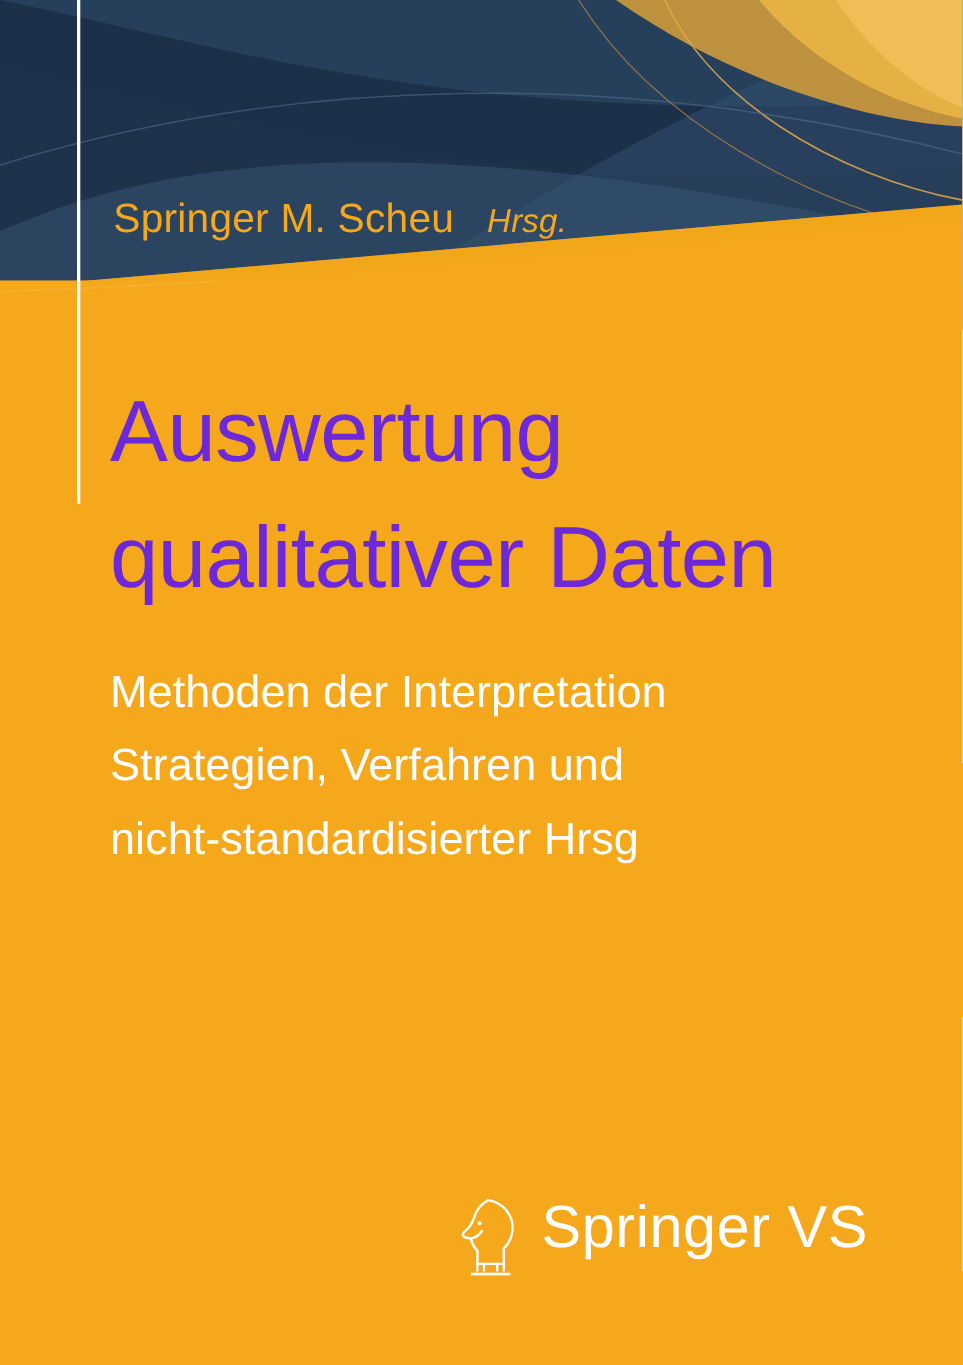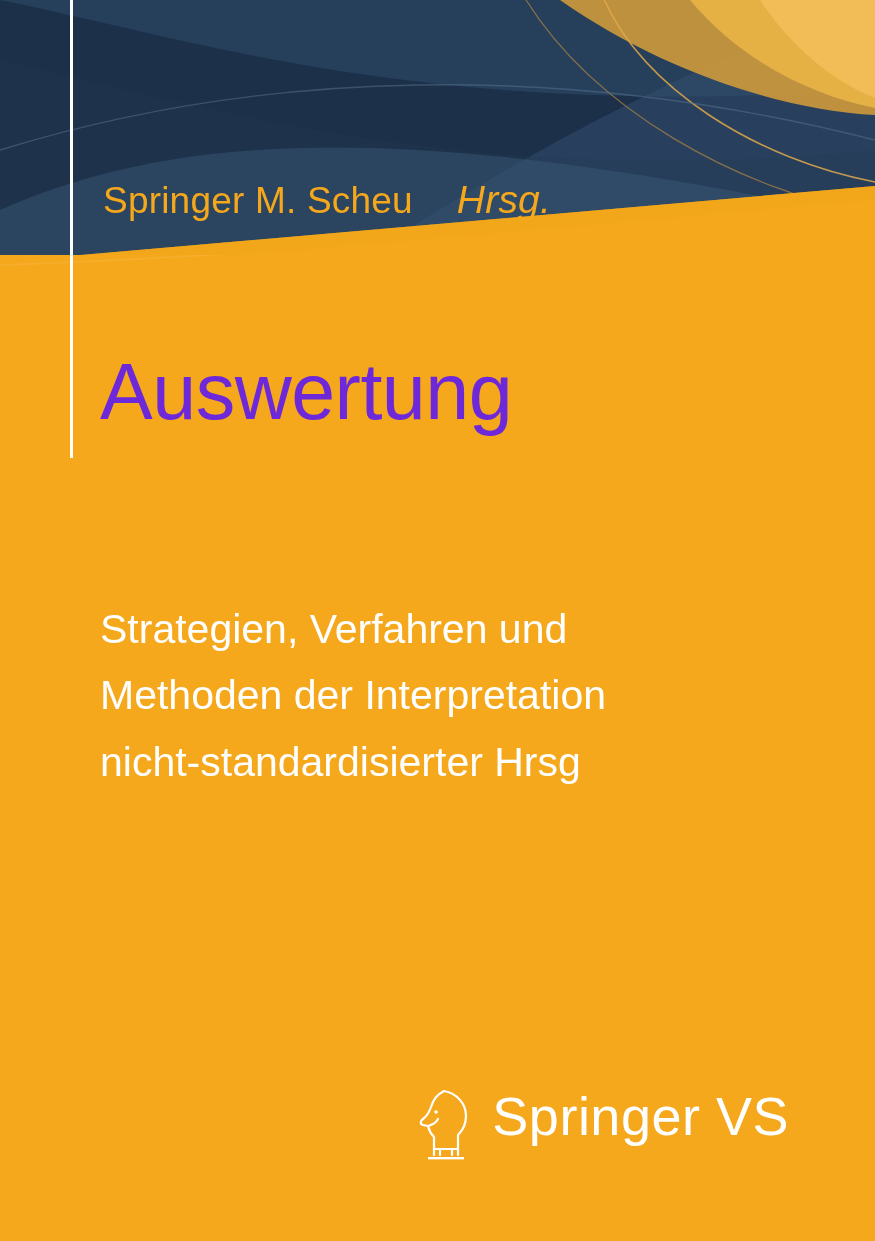--- a/index.html
+++ b/index.html
@@ -57,22 +57,22 @@
     left: 103px;
     top: 178px;
     z-index: 7;
     color: #f5a81c;
     font-size: 37px;
     letter-spacing: 0.2px;
     white-space: nowrap;
   }
   .author .hrsg {
     font-style: italic;
-    margin-left: 44px;
-    font-size: 39px;
+    margin-left: 30px;
+    font-size: 30px;
   }
   .title {
     position: absolute;
     left: 100px;
     top: 335px;
     width: 720px;
     z-index: 7;
     color: #6d28d9;
     font-size: 79px;
     line-height: 1.45;
@@ -157,25 +157,26 @@
   </div>
 
   <div class="left-rule"></div>
 
   <div class="author">
     <span>Springer M. Scheu</span><span class="hrsg">Hrsg.</span>
   </div>
 
   <div class="title">
     <span class="line">Auswertung</span>
+    <span class="line">qualitativer Daten</span>
   </div>
 
   <div class="subtitle">
+    <span class="line">Methoden der Interpretation</span>
     <span class="line">Strategien, Verfahren und</span>
-    <span class="line">Methoden der Interpretation</span>
     <span class="line">nicht-standardisierter Hrsg</span>
   </div>
 
   <div class="publisher">
     <svg class="springer-logo" width="62" height="78" viewBox="0 0 62 78">
       <g fill="none" stroke="#ffffff" stroke-width="2.2" stroke-linejoin="round" stroke-linecap="round">
         <path d="M30,6 C24,9 19,15 17,22 C15,28 13,31 9,34 C6,36 6,39 9,40 L14,41 C15,45 17,49 20,52 L20,64 L44,64 L44,50 C49,45 52,38 52,31 C52,18 42,8 30,6 Z"></path>
         <path d="M20,64 L20,70 M26,64 L26,70 M38,64 L38,70 M44,64 L44,70"></path>
         <path d="M14,41 C18,40 22,38 24,34"></path>
         <circle cx="22" cy="27" r="1.8" fill="#ffffff" stroke="none"></circle>

